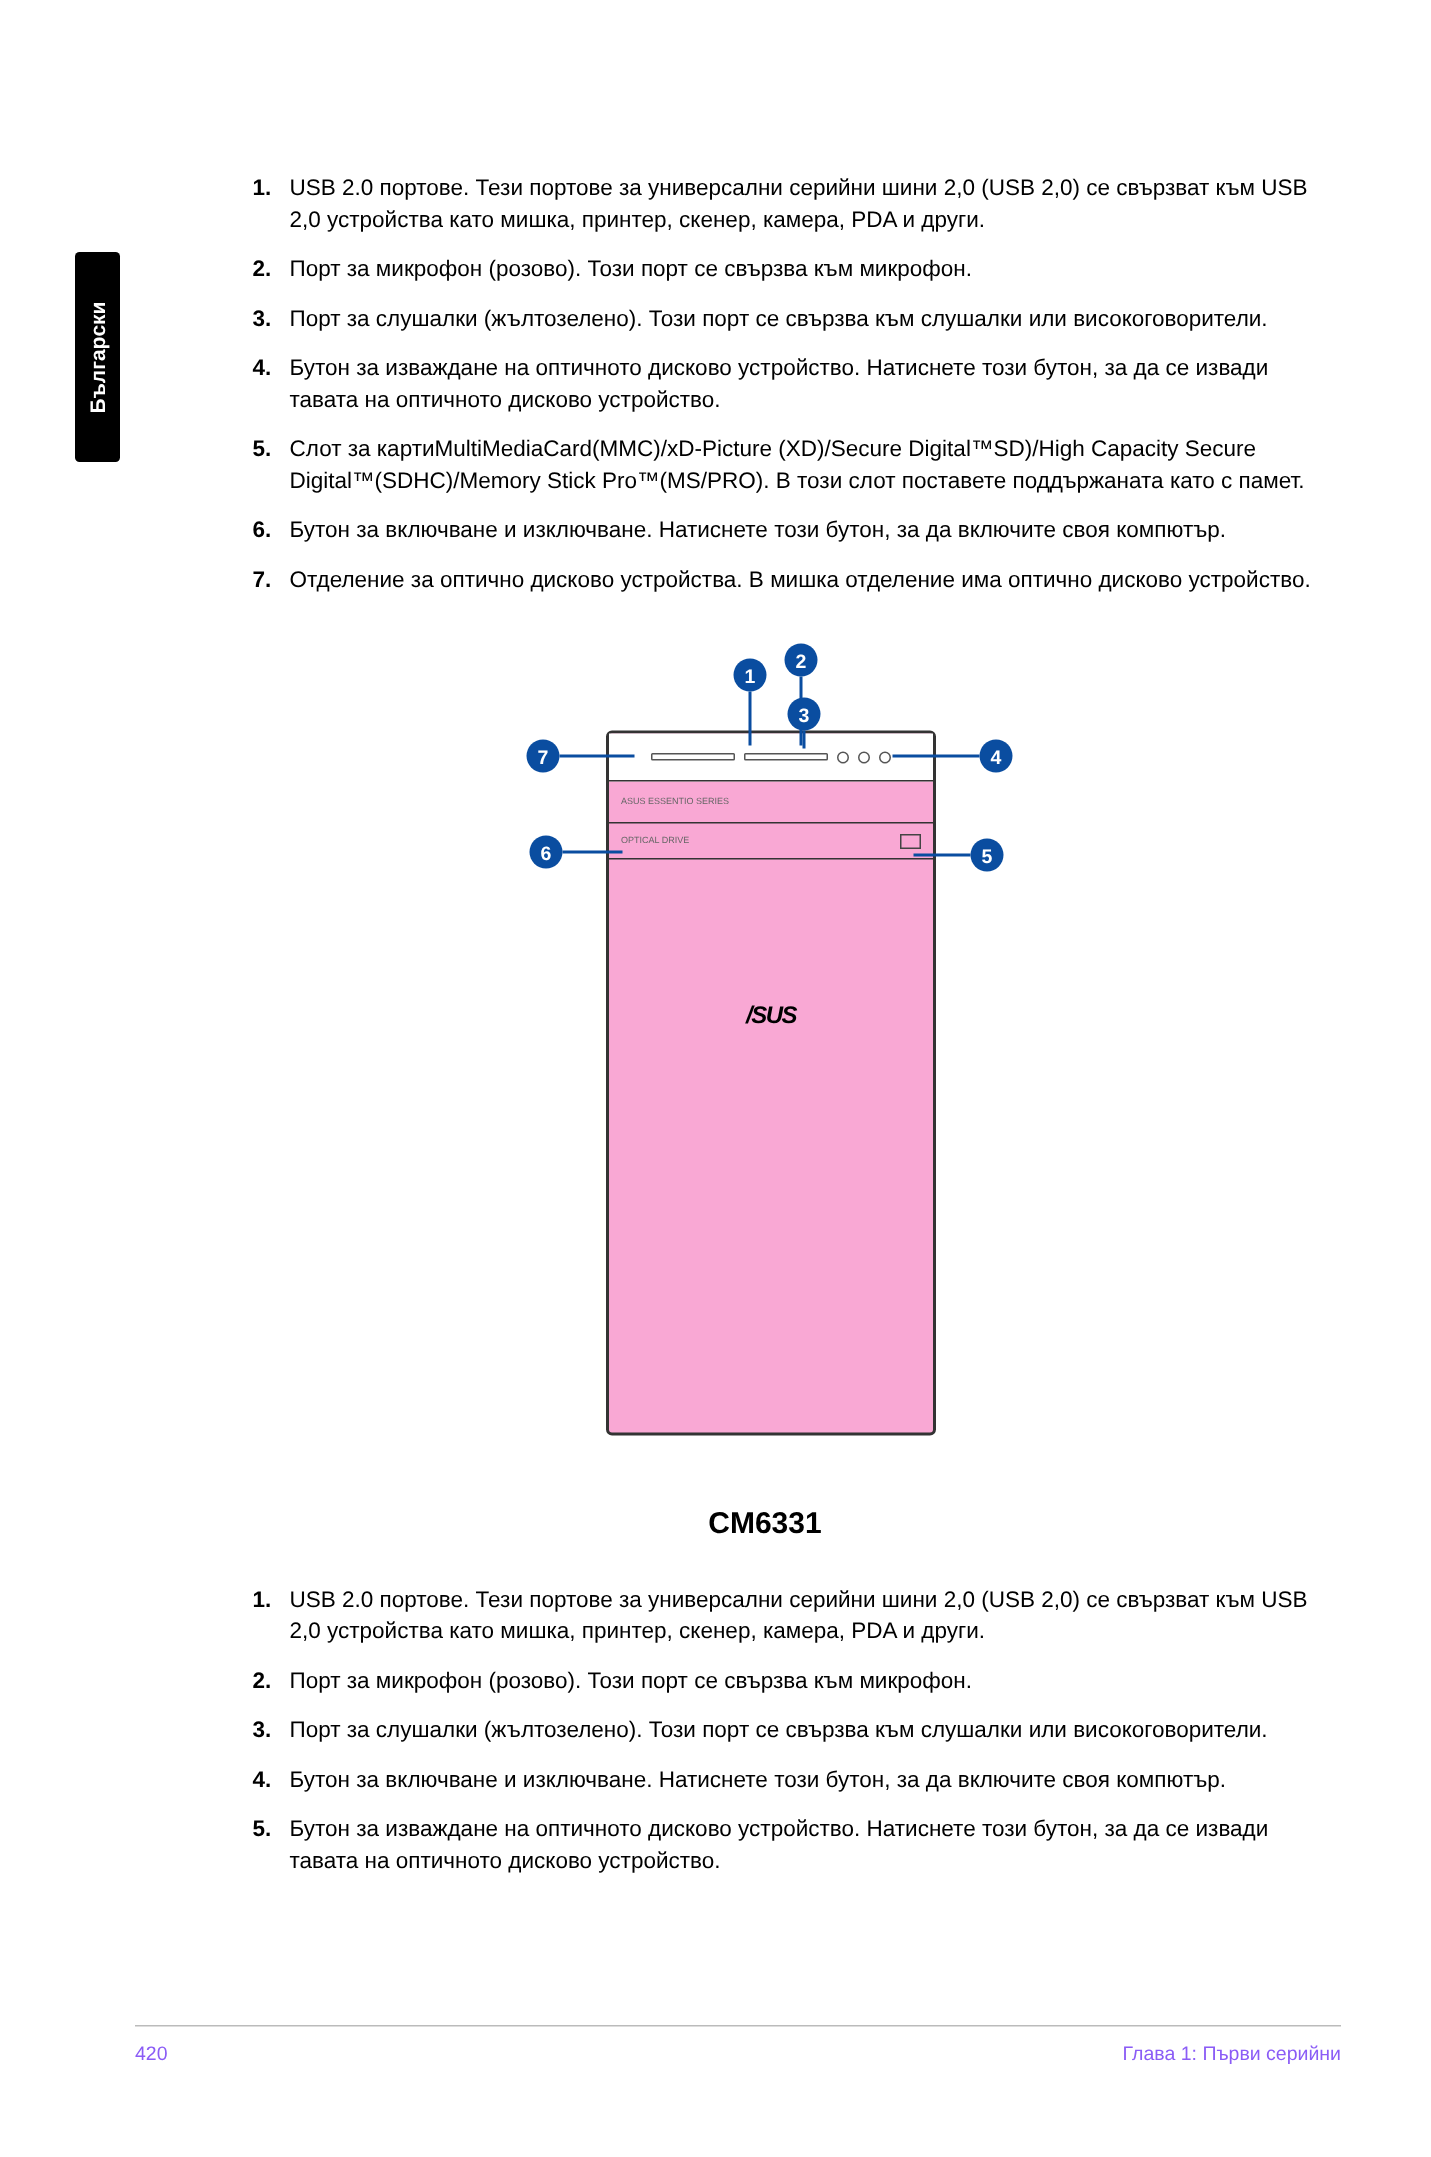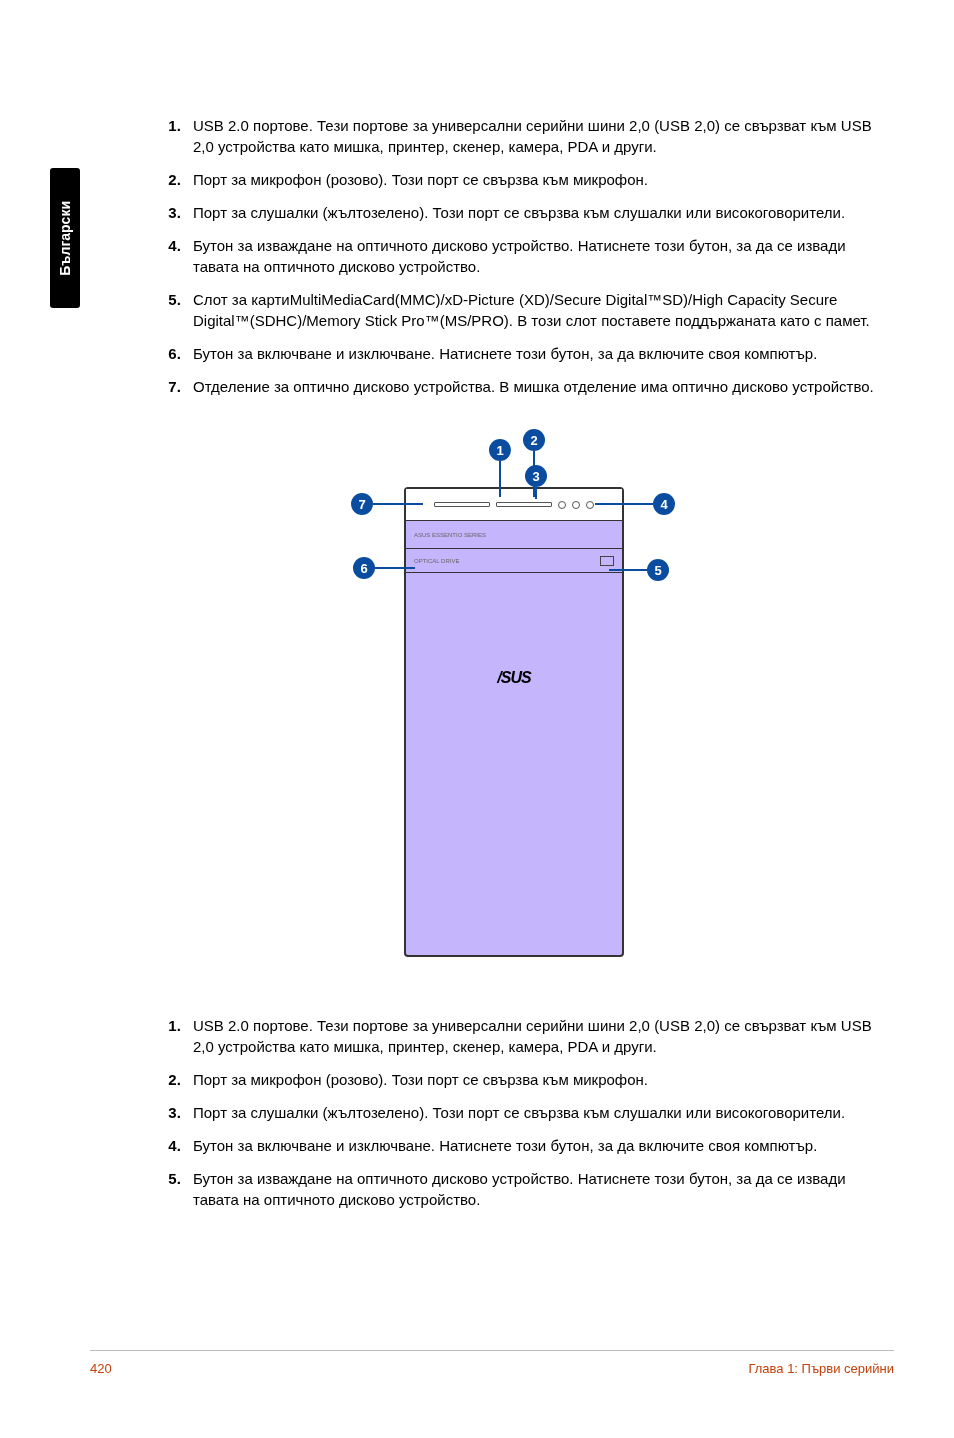--- a/index.html
+++ b/index.html
@@ -57,21 +57,21 @@
     height: 560px;
   }
   .tower {
     position: absolute;
     left: 115px;
     top: 60px;
     width: 220px;
     height: 470px;
     border: 2px solid #333;
     border-radius: 4px;
-    background: #c4b5fd;
+    background: #f9a8d4;
   }
   .tower .topbar {
     height: 32px;
     border-bottom: 1.5px solid #333;
     background: #fff;
     display: flex;
     align-items: center;
     justify-content: center;
     gap: 6px;
   }
@@ -139,21 +139,21 @@
   .footer {
     position: absolute;
     bottom: 62px;
     left: 90px;
     right: 60px;
     border-top: 1px solid #bbb;
     padding-top: 10px;
     display: flex;
     justify-content: space-between;
     font-size: 13px;
-    color: #c2410c;
+    color: #8b5cf6;
   }
 </style>
 </head>
 <body>
 
 <div class="side-tab">
   <span>Български</span>
 </div>
 
 <div class="content">
@@ -198,20 +198,21 @@
           <span class="label">ASUS ESSENTIO SERIES</span>
           <span></span>
         </div>
       <div class="tray2">
           <span class="label" style="font-size:6px;color:#666;">OPTICAL DRIVE</span>
           <span class="btn"></span>
         </div>
       <div class="logo">/SUS</div>
     </div>
   </div>
+  <div class="model-label">CM6331</div>
 
   <ol class="list" style="margin-top:28px;">
     <li><span class="b">USB 2.0 портове.</span><span> Тези портове за универсални серийни шини 2,0 (USB 2,0) се свързват към USB 2,0 устройства като мишка, принтер, скенер, камера, PDA и други.</span></li>
     <li><span class="b">Порт за микрофон (розово).</span><span> Този порт се свързва към микрофон.</span></li>
     <li><span class="b">Порт за слушалки (жълтозелено).</span><span> Този порт се свързва към слушалки или високоговорители.</span></li>
     <li><span class="b">Бутон за включване и изключване.</span><span> Натиснете този бутон, за да включите своя компютър.</span></li>
     <li><span class="b">Бутон за изваждане на оптичното дисково устройство.</span><span> Натиснете този бутон, за да се извади тавата на оптичното дисково устройство.</span></li>
   </ol>
 </div>
 

